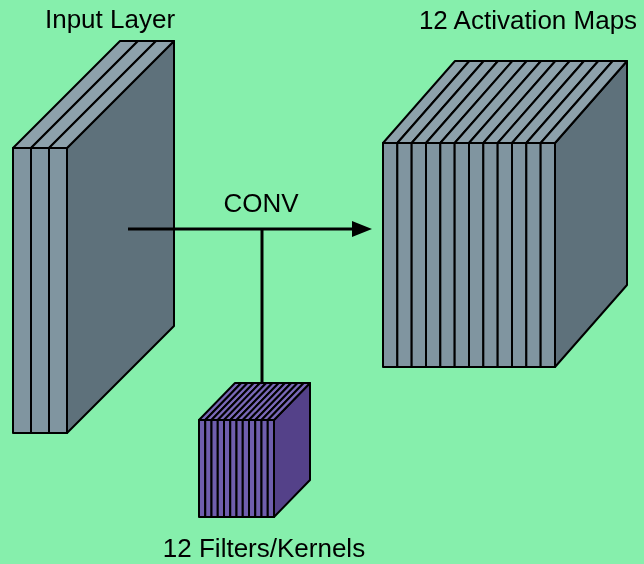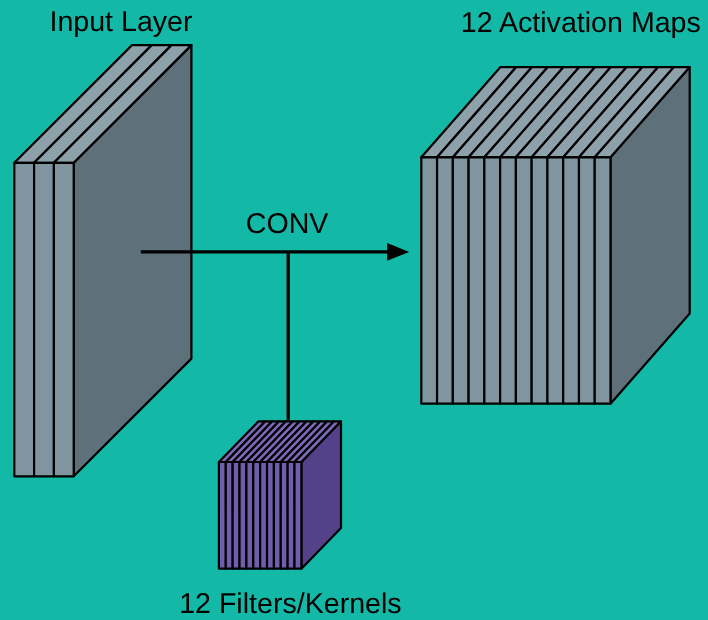--- a/index.html
+++ b/index.html
@@ -4,21 +4,21 @@
 <style>
   html, body {
     margin: 0;
     padding: 0;
     background: #ffffff;
   }
   .stage {
     position: relative;
     width: 644px;
     height: 564px;
-    background: #14b8a6;
+    background: #86efac;
     overflow: hidden;
     text-align: right;
   }
   svg { display: block; }
   .lbl {
     font-family: "Liberation Sans", sans-serif;
     font-size: 26px;
     fill: #000000;
     text-anchor: middle;
   }

